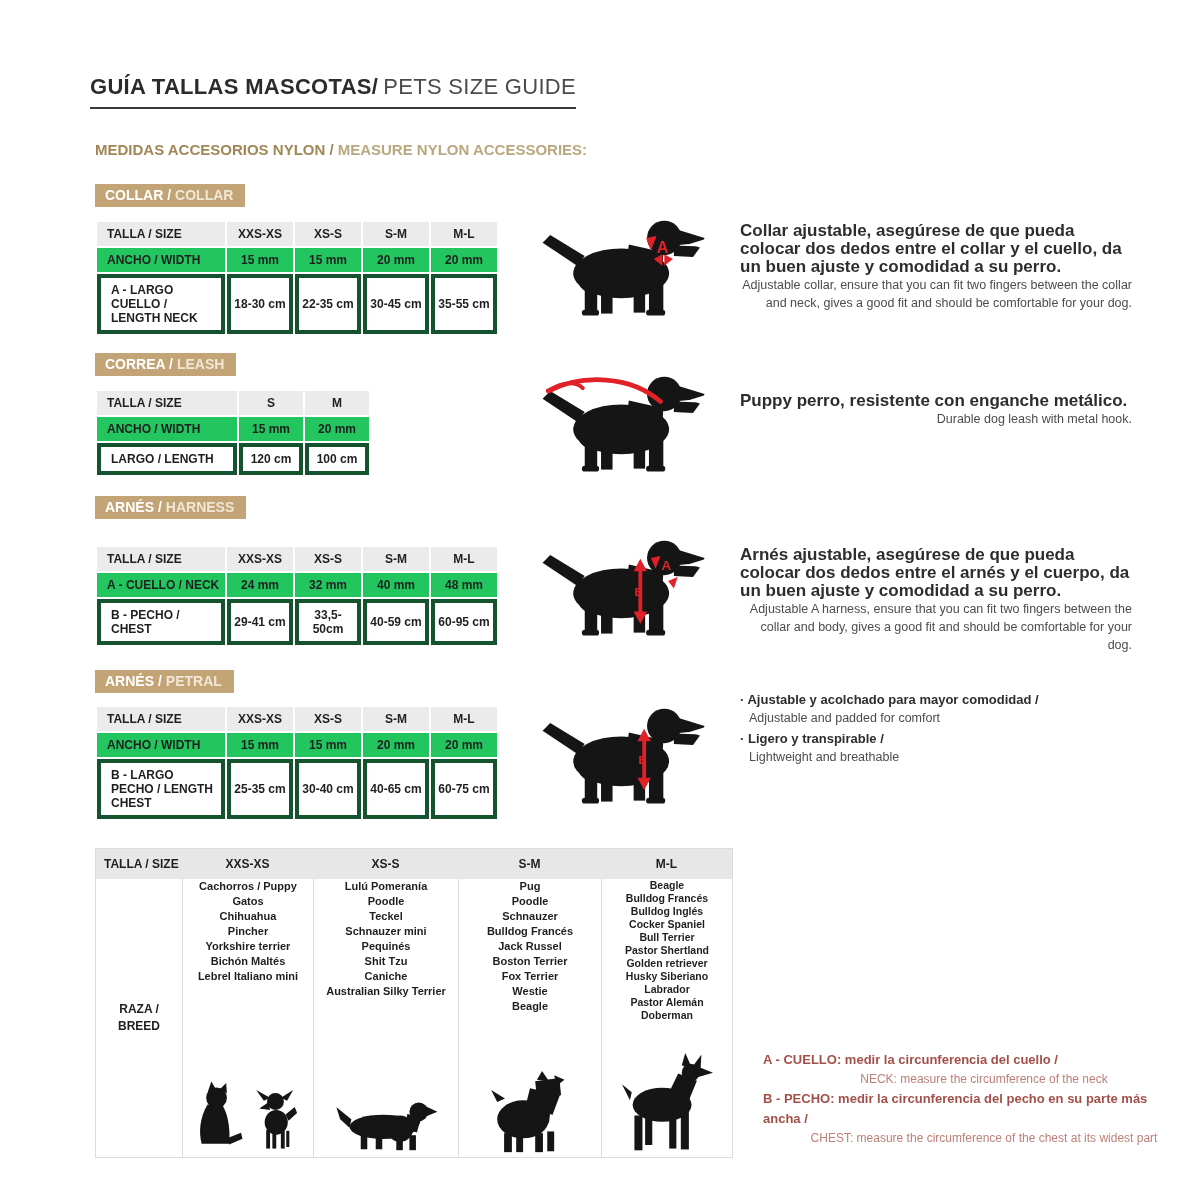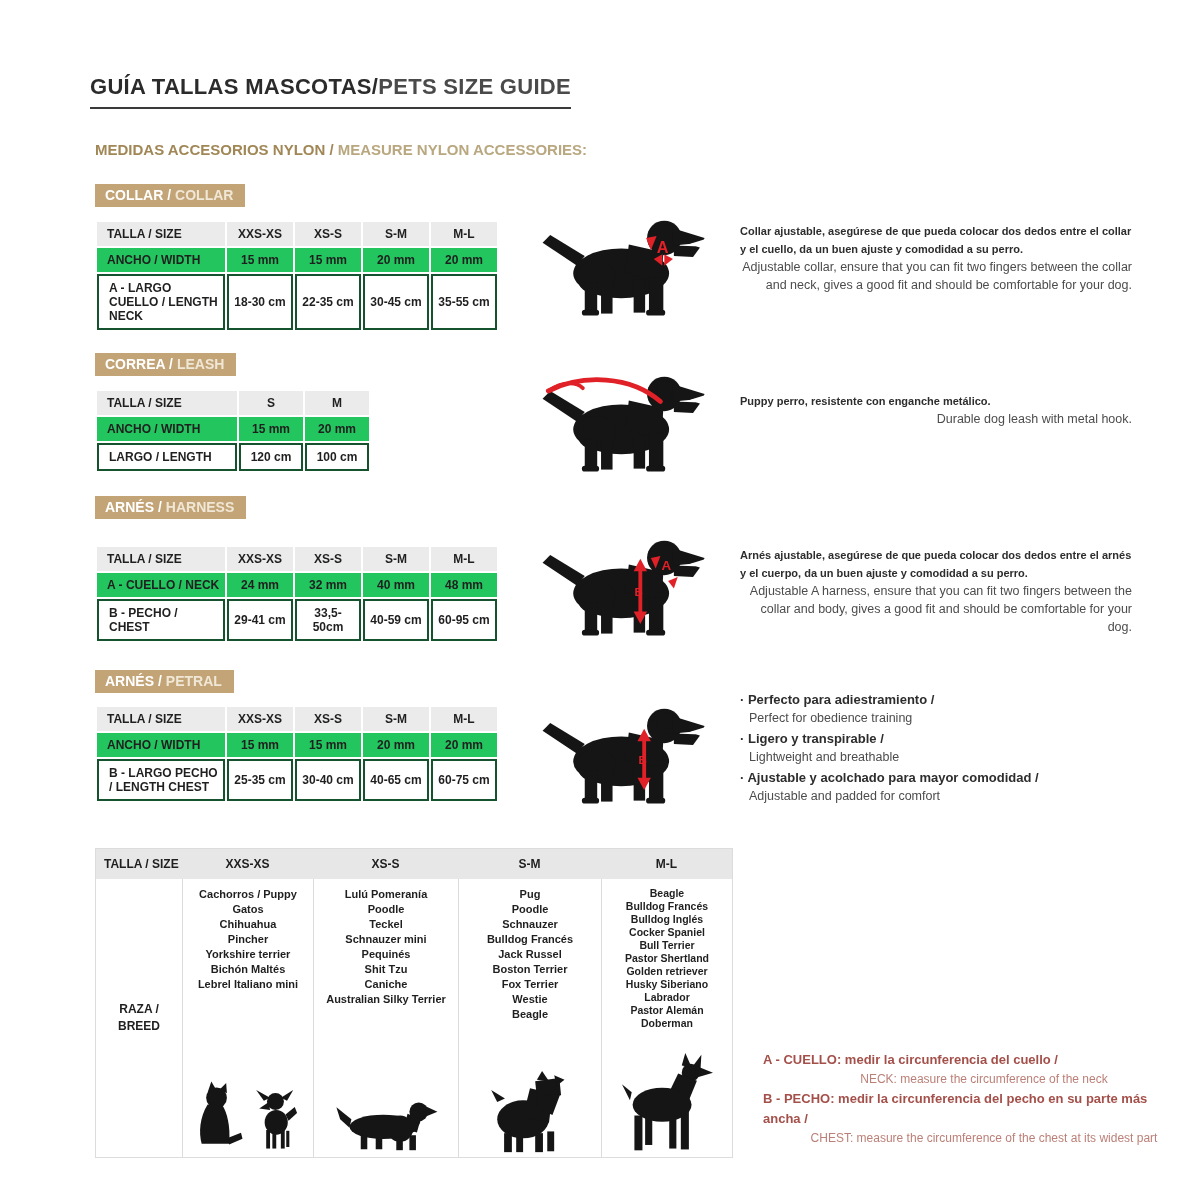--- a/index.html
+++ b/index.html
@@ -3,67 +3,67 @@
 <meta charset="utf-8">
 <style>
   html,body{margin:0;padding:0;background:#fff;}
   body{width:1200px;height:1200px;position:relative;font-family:"Liberation Sans",sans-serif;color:#222;}
   .page{position:absolute;inset:0;background:#fff;}
 
   
   .title{position:absolute;left:90px;top:74px;font-size:22px;letter-spacing:.3px;
          border-bottom:2px solid #3a3a3a;padding-bottom:7px;white-space:nowrap;}
   .title .es{font-weight:bold;color:#2b2b2b;}
-  .title .en{font-weight:bold;color:#4a4a4a;}
+  .title .en{font-weight:normal;color:#4a4a4a;margin-left:5px;}
 
   .subtitle{position:absolute;left:95px;top:141px;font-size:15px;white-space:nowrap;}
   .subtitle .es{font-weight:bold;color:#a18756;}
   .subtitle .en{font-weight:bold;color:#b9a77f;margin-left:4px;}
 
   
   .badge{position:absolute;left:95px;background:#c3a476;color:#fff;font-size:14px;
          padding:3px 12px 4px 10px;white-space:nowrap;}
   .badge .es{font-weight:bold;}
   .badge .en{font-weight:bold;color:#f0e7d6;margin-left:4px;}
 
   
   table.sizetable{position:absolute;left:95px;border-collapse:separate;border-spacing:2px;}
   table.sizetable td{box-sizing:border-box;width:66px;font-size:12px;font-weight:bold;color:#1f1f1f;
                      text-align:center;padding:5px 3px;vertical-align:middle;}
   table.sizetable td.lbl{width:128px;text-align:left;padding-left:10px;}
   table.sizetable tr:nth-child(1) td{background:#ebebeb;}
   table.sizetable tr:nth-child(2) td{background:#22c55e;}
-  table.sizetable tr:nth-child(3) td{background:#fff;border:2px solid #14532d;}
+  table.sizetable tr:nth-child(3) td{background:#fff;border:4px solid #14532d;}
   table.t3 td{width:64px;}
   table.t3 td.lbl{width:140px;}
 
   
   .desc{position:absolute;left:740px;width:392px;}
-  .desc .es{font-size:11px;font-weight:bold;color:#2d2d2d;line-height:18px;}
+  .desc .es{font-size:17px;font-weight:bold;color:#2d2d2d;line-height:18px;}
   .desc .en{font-size:12.5px;font-weight:normal;color:#4c4c4c;line-height:18px;text-align:right;}
 
   .bullets{position:absolute;left:740px;width:392px;}
   .bullet{margin-bottom:2px;}
   .bullet .es{font-size:13px;font-weight:bold;color:#2d2d2d;line-height:19px;}
   .bullet .es:before{content:"· ";}
   .bullet .en{font-size:12.5px;color:#4c4c4c;line-height:18px;padding-left:9px;}
 
   
   .dogfig{position:absolute;left:535px;width:180px;height:115px;}
 
   
   .breedtable{position:absolute;left:95px;top:848px;width:636px;border:1px solid #dcdcdc;}
   .bhead{display:flex;background:#e7e7e7;height:30px;align-items:center;}
   .bhead .bh{font-size:12px;font-weight:bold;color:#1f1f1f;text-align:center;}
   .bhead .bh0{width:86px;text-align:left;padding-left:8px;box-sizing:border-box;}
   .bbody{display:flex;height:278px;}
   .blabel{width:86px;box-sizing:border-box;display:flex;flex-direction:column;align-items:center;
           justify-content:center;font-size:12px;font-weight:bold;color:#1f1f1f;line-height:17px;}
   .bcol{box-sizing:border-box;border-left:1px solid #dcdcdc;display:flex;flex-direction:column;
-        align-items:center;padding-top:8px;}
+        align-items:center;padding-top:0;}
   .c1,.bh1{width:131px;} .c2,.bh2{width:145px;} .c3,.bh3{width:143px;} .c4,.bh4{width:131px;}
   .blist{font-size:11px;font-weight:bold;color:#1f1f1f;line-height:15px;text-align:center;}
   .c4 .blist{font-size:10.5px;line-height:13px;}
   .sil{margin-top:auto;display:flex;align-items:flex-end;justify-content:center;gap:6px;padding-bottom:4px;}
 
   
   .notes{position:absolute;left:763px;top:1050px;width:420px;}
   .note .es{font-size:13px;font-weight:bold;color:#a4504a;line-height:20px;}
   .note .en{font-size:12px;font-weight:normal;color:#bb7f77;line-height:19px;padding-left:22px;text-align:center;}
 
@@ -256,30 +256,26 @@
     <use href="#dog-base"></use>
     <g fill="#e02128">
       <rect x="108" y="40" width="4" height="44"></rect>
       <polygon points="110,30 103,43 117,43"></polygon>
       <polygon points="110,94 103,81 117,81"></polygon>
       <text x="104" y="67" font-size="12" font-weight="bold">B</text>
     </g>
   </svg>
   <div class="bullets" style="top:690px">
     <div class="bullet">
-      <div class="es">Perfecto para adiestramiento /</div>
-      <div class="en">Perfect for obedience training</div>
+      <div class="es">Ajustable y acolchado para mayor comodidad /</div>
+      <div class="en">Adjustable and padded for comfort</div>
     </div>
     <div class="bullet">
       <div class="es">Ligero y transpirable /</div>
       <div class="en">Lightweight and breathable</div>
-    </div>
-    <div class="bullet">
-      <div class="es">Ajustable y acolchado para mayor comodidad /</div>
-      <div class="en">Adjustable and padded for comfort</div>
     </div>
   </div>
 
   <div class="breedtable">
     <div class="bhead">
       <div class="bh bh0">TALLA /  SIZE</div>
       <div class="bh bh1">XXS-XS</div>
       <div class="bh bh2">XS-S</div>
       <div class="bh bh3">S-M</div>
       <div class="bh bh4">M-L</div>

